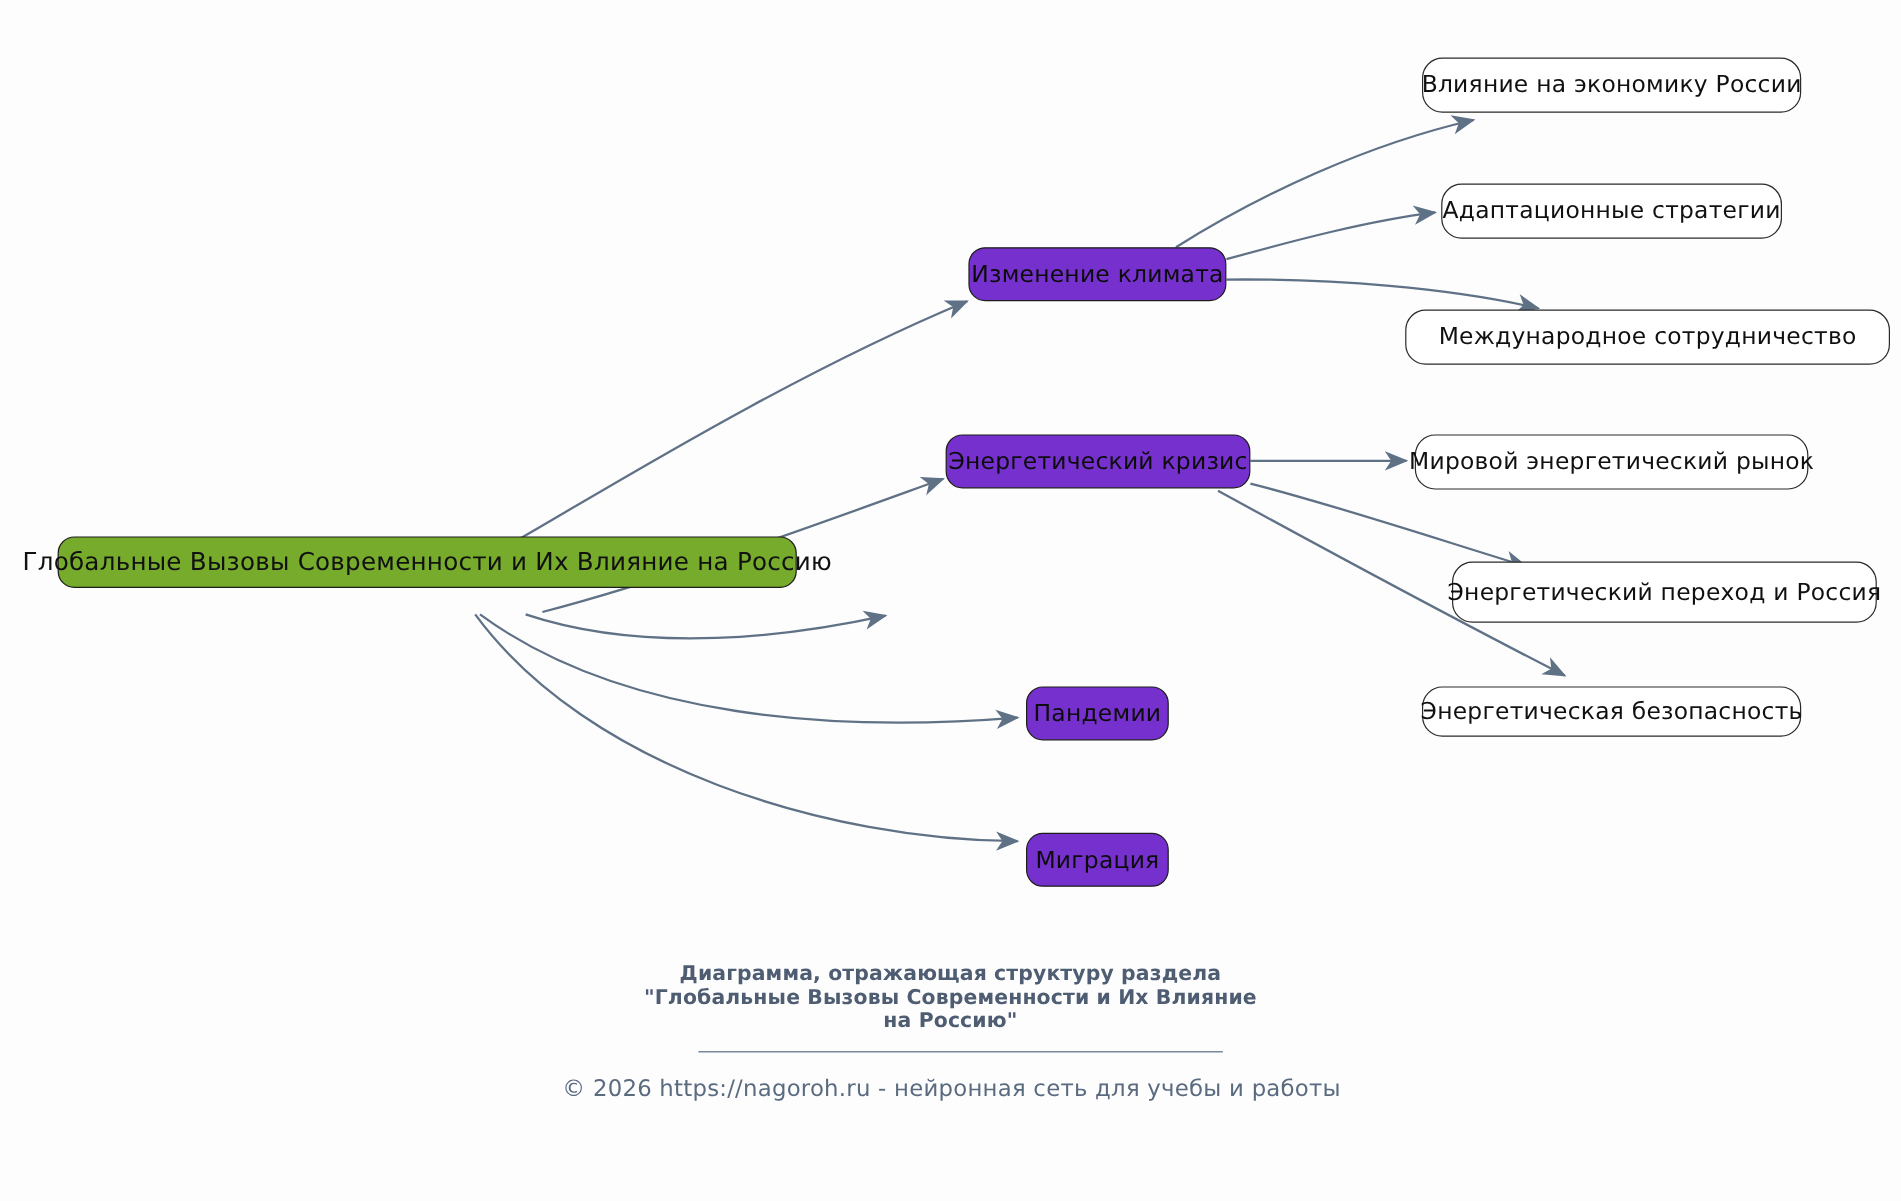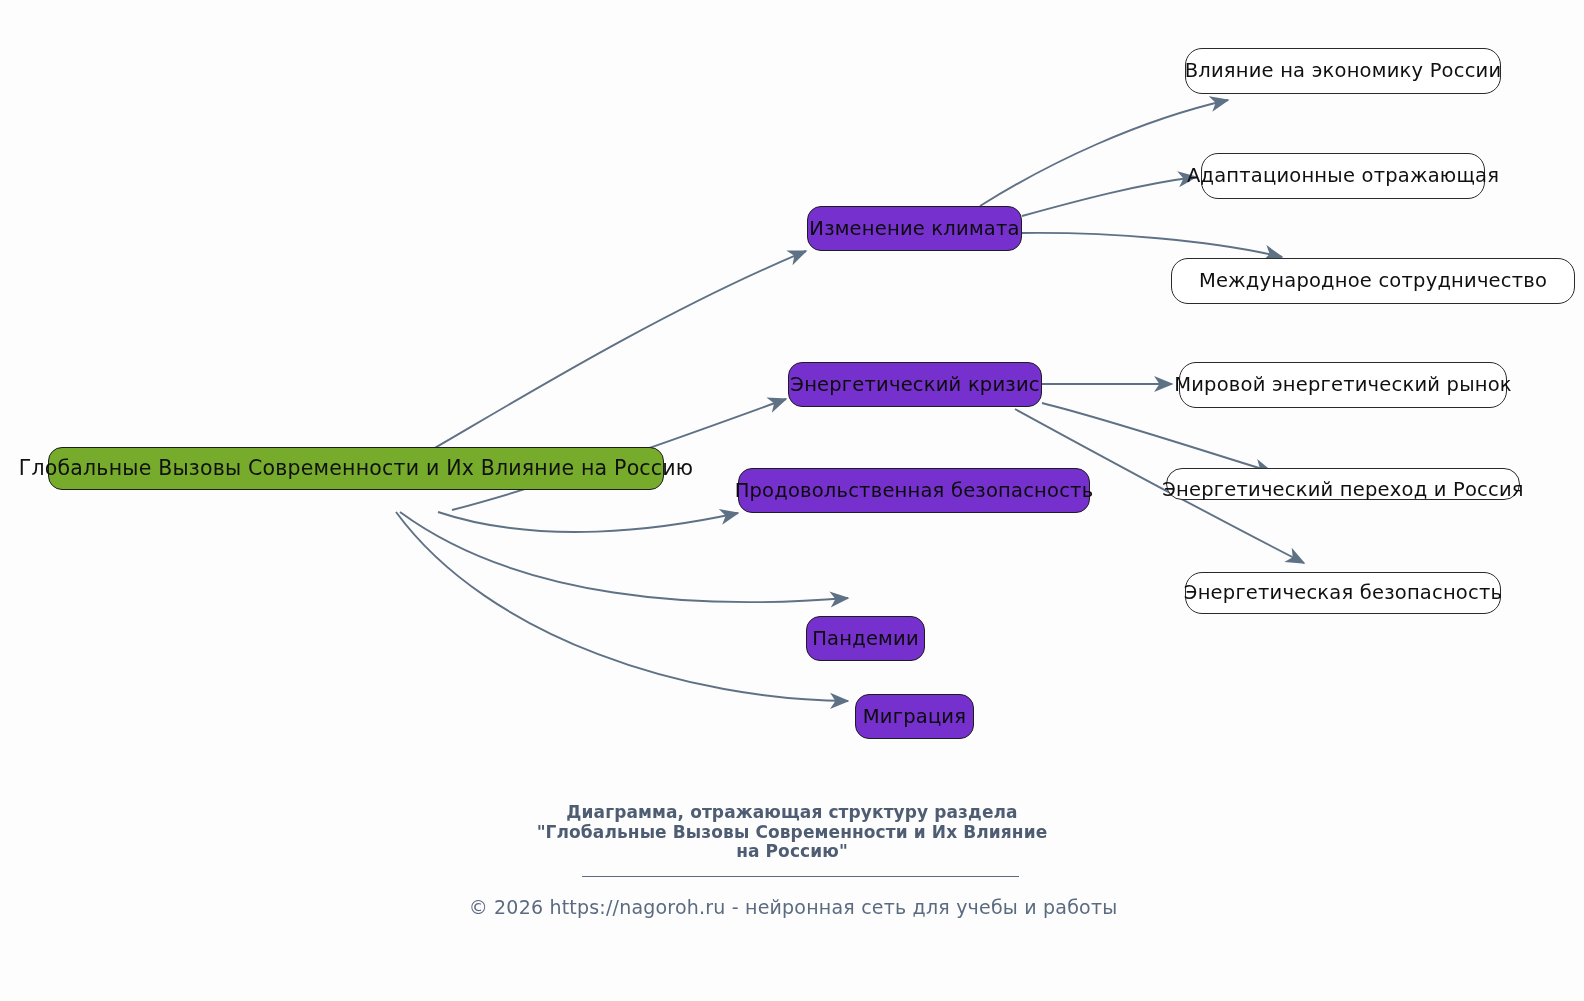--- a/index.html
+++ b/index.html
@@ -129,49 +129,46 @@
   </div>
 
   <div class="node branch" style="left:788px; top:362px; width:254px; height:45px;">
     <span class="node-label">Энергетический кризис</span>
   </div>
 
   <div class="node branch" style="left:807px; top:206px; width:215px; height:45px;">
     <span class="node-label">Изменение климата</span>
   </div>
 
-  <div class="node branch" style="left:738px; top:468px; width:352px; height:45px;">
-    <span class="node-label">Продовольственная безопасность</span>
-  </div>
 
-  <div class="node branch" style="left:806px; top:572px; width:119px; height:45px;margin-top:44px;">
+  <div class="node branch" style="left:855px; top:572px; width:119px; height:45px;">
     <span class="node-label">Пандемии</span>
   </div>
 
   <div class="node branch" style="left:855px; top:676px; width:119px; height:45px;margin-top:18px;">
     <span class="node-label">Миграция</span>
   </div>
 
   <div class="node leaf" style="left:1185px; top:48px; width:316px; height:46px;">
     <span class="node-label">Влияние на экономику России</span>
   </div>
 
   <div class="node leaf" style="left:1201px; top:153px; width:284px; height:46px;">
-    <span class="node-label">Адаптационные отражающая</span>
+    <span class="node-label">Адаптационные стратегии</span>
   </div>
 
   <div class="node leaf" style="left:1171px; top:258px; width:404px; height:46px;">
     <span class="node-label">Международное сотрудничество</span>
   </div>
 
   <div class="node leaf" style="left:1179px; top:362px; width:328px; height:46px;">
     <span class="node-label">Мировой энергетический рынок</span>
   </div>
 
-  <div class="node leaf" style="left:1166px; top:468px; width:354px; height:32px;align-items:flex-end;">
+  <div class="node leaf" style="left:1210px; top:468px; width:354px; height:51px;">
     <span class="node-label">Энергетический переход и Россия</span>
   </div>
 
   <div class="node leaf" style="left:1185px; top:572px; width:316px; height:42px;">
     <span class="node-label">Энергетическая безопасность</span>
   </div>
 
   <div class="footer-title">
     <div>Диаграмма, отражающая структуру раздела</div>
     <div>"Глобальные Вызовы Современности и Их Влияние</div>

